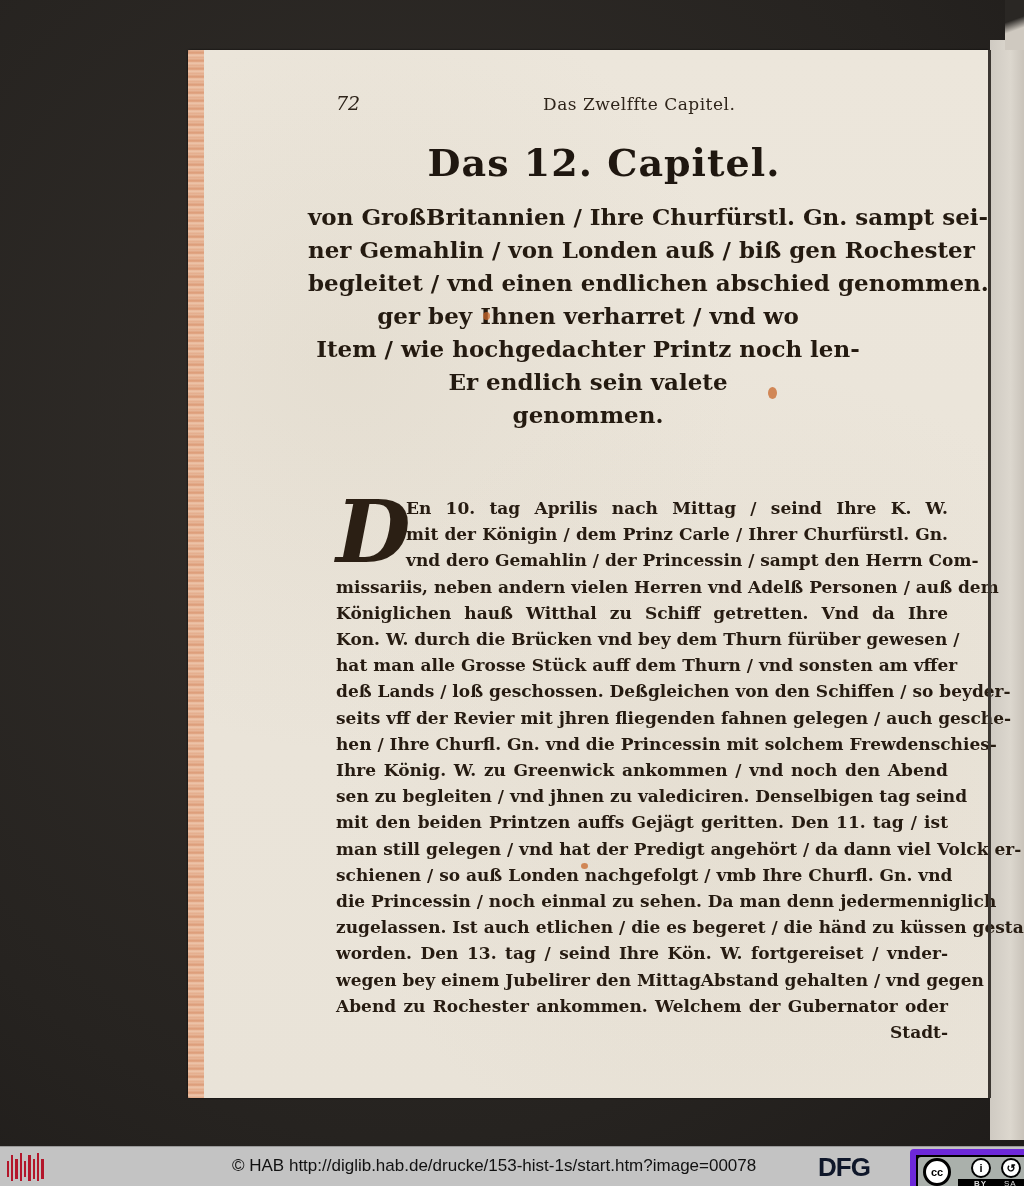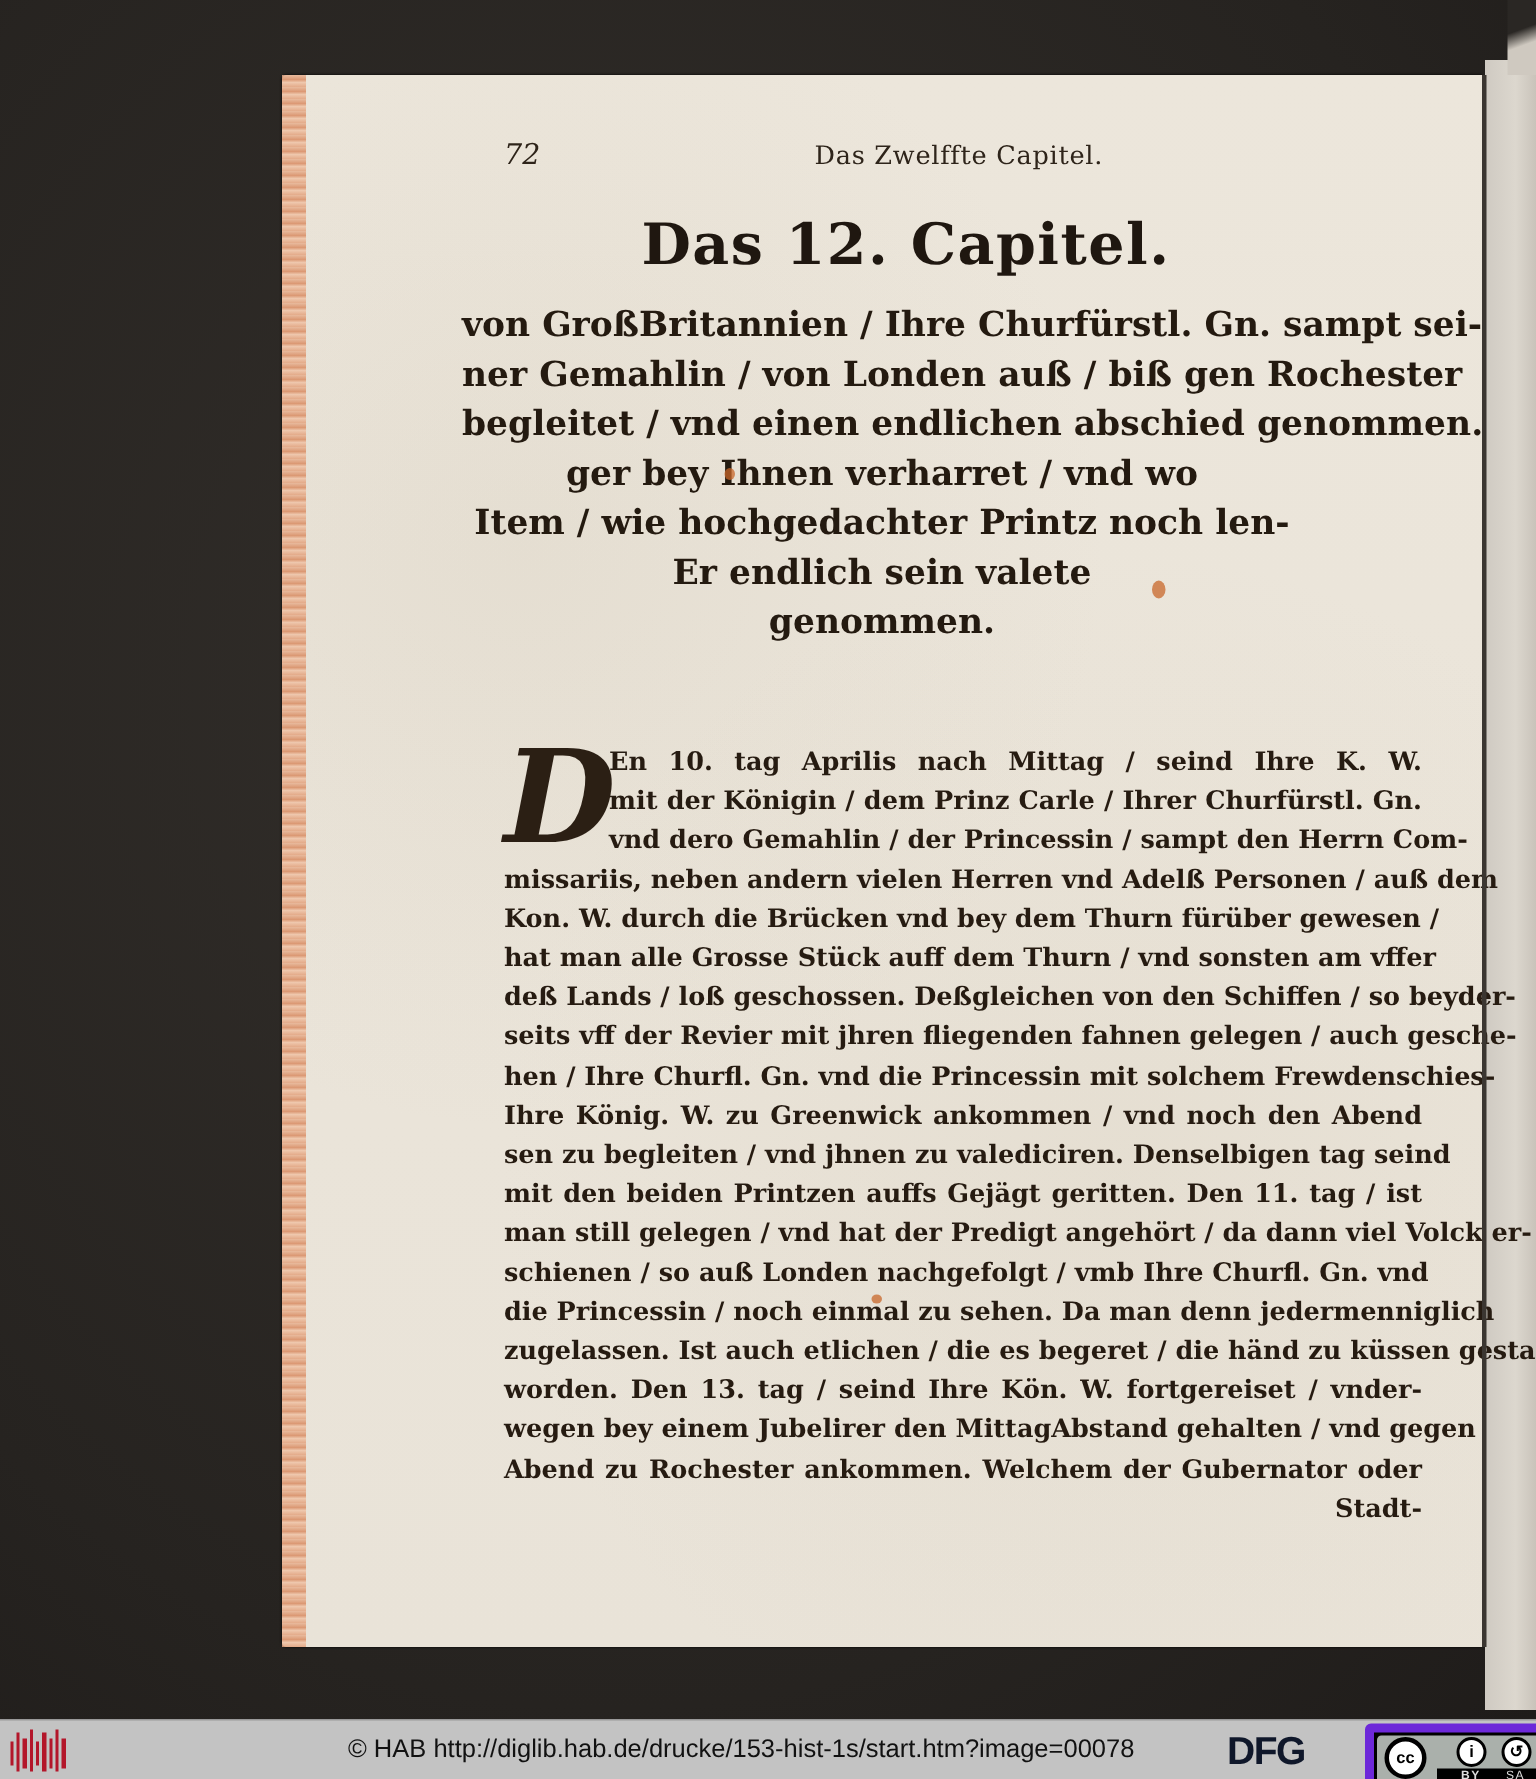--- a/index.html
+++ b/index.html
@@ -133,20 +133,21 @@
     <span class="line">genommen.</span>
   </div>
 
   <div class="drop-cap">D</div>
 
   <div class="body-text">
     <span class="line indent">En 10. tag Aprilis nach Mittag / seind Ihre K. W.</span>
     <span class="line indent">mit der Königin / dem Prinz Carle / Ihrer Churfürstl. Gn.</span>
     <span class="line indent">vnd dero Gemahlin / der Princessin / sampt den Herrn Com-</span>
     <span class="line">missariis, neben andern vielen Herren vnd Adelß Personen / auß dem</span>
+    <span class="line">Königlichen hauß Witthal zu Schiff getretten. Vnd da Ihre</span>
     <span class="line">Kon. W. durch die Brücken vnd bey dem Thurn fürüber gewesen /</span>
     <span class="line">hat man alle Grosse Stück auff dem Thurn / vnd sonsten am vffer</span>
     <span class="line">deß Lands / loß geschossen. Deßgleichen von den Schiffen / so beyder-</span>
     <span class="line">seits vff der Revier mit jhren fliegenden fahnen gelegen / auch gesche-</span>
     <span class="line">hen / Ihre Churfl. Gn. vnd die Princessin mit solchem Frewdenschies-</span>
     <span class="line">Ihre König. W. zu Greenwick ankommen / vnd noch den Abend</span>
     <span class="line">sen zu begleiten / vnd jhnen zu valediciren. Denselbigen tag seind</span>
     <span class="line">mit den beiden Printzen auffs Gejägt geritten. Den 11. tag / ist</span>
     <span class="line">man still gelegen / vnd hat der Predigt angehört / da dann viel Volck er-</span>
     <span class="line">schienen / so auß Londen nachgefolgt / vmb Ihre Churfl. Gn. vnd</span>

